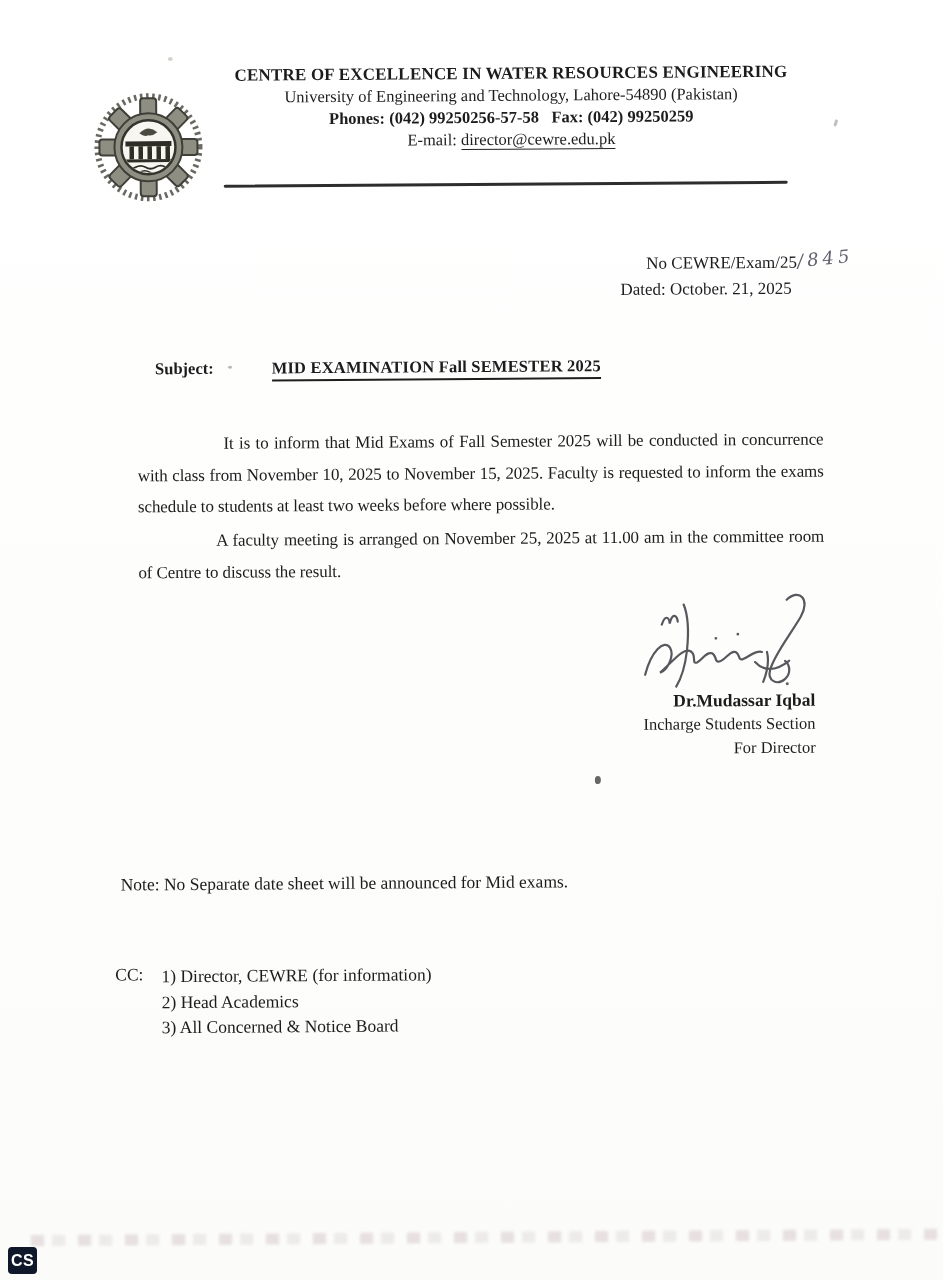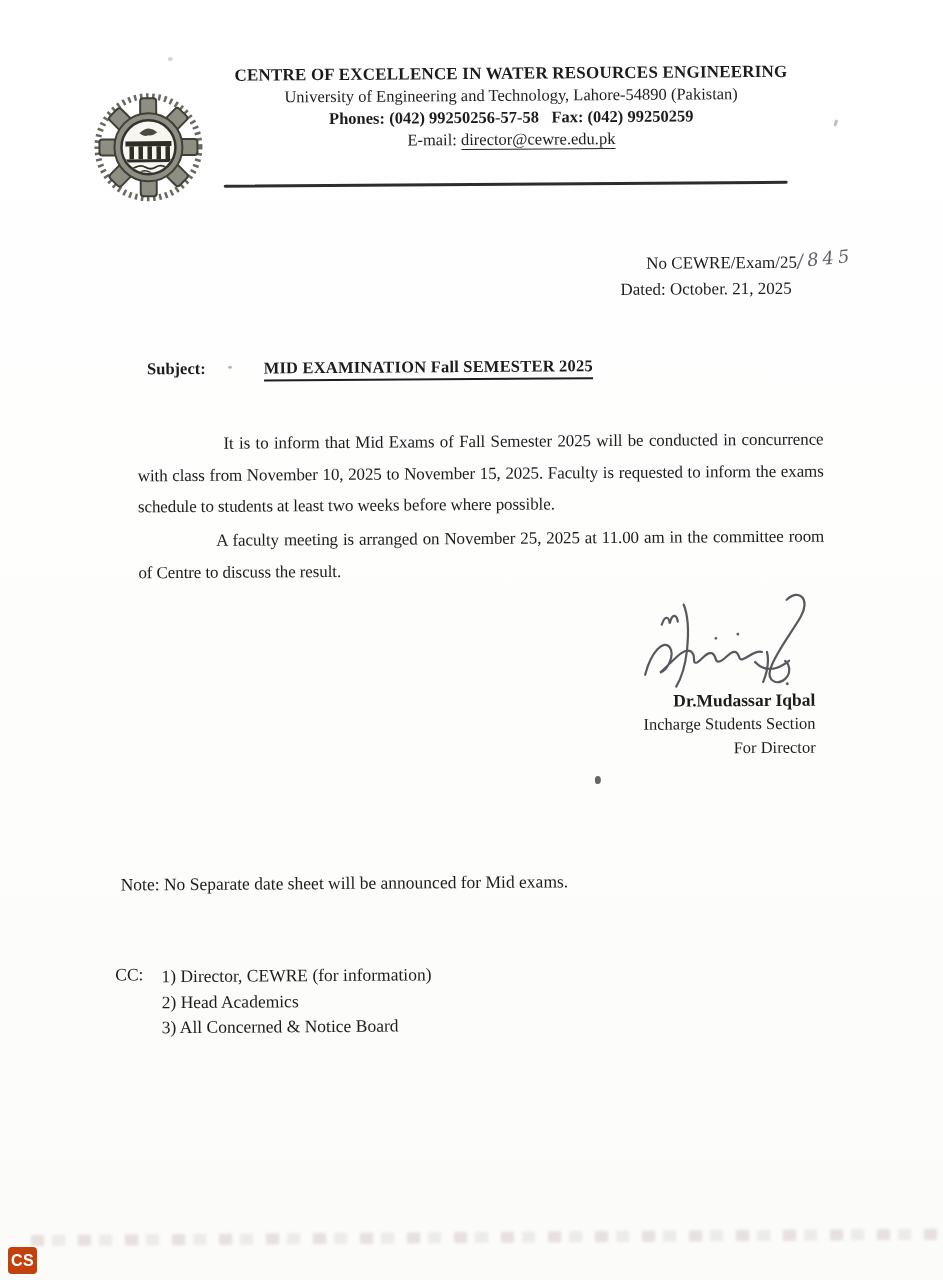--- a/index.html
+++ b/index.html
@@ -23,21 +23,21 @@
   
   .ref-block{position:absolute;left:622px;top:251px;font-size:17px;line-height:26px;}
   .ref-line{padding-left:26px;}
   .handwritten{
     font-family:"DejaVu Serif", serif;font-style:italic;font-size:18px;color:#62626e;
     letter-spacing:4px;display:inline-block;transform:rotate(-5deg) translateY(-3px);
   }
 
   
   .subject-row{position:absolute;left:148px;top:357px;font-size:16.5px;font-weight:bold;}
-  .subject-label{display:inline-block;}
+  .subject-label{display:inline-block;margin-left:8px;}
   .subject-title{display:inline-block;margin-left:58px;border-bottom:2.6px solid #1e1e1e;padding-bottom:1px;letter-spacing:.2px;}
 
   
   .para{position:absolute;left:138px;width:686px;margin:0;font-size:17px;line-height:31.5px;
         text-align:justify;text-indent:86px;letter-spacing:-0.1px;}
   .p1{top:426px;}
   .p2{top:523px;text-indent:78px;}
 
   
   .sig-svg{position:absolute;left:636px;top:590px;width:182px;height:108px;}
@@ -64,21 +64,21 @@
         rgba(0,0,0,0) 13px, rgba(0,0,0,0) 21px,
         rgba(150,130,135,.18) 21px, rgba(150,130,135,.18) 34px,
         rgba(0,0,0,0) 34px, rgba(0,0,0,0) 47px);
     filter:blur(1.6px);opacity:.8;
   }
 
   
   .footer{position:absolute;left:8px;top:1247px;display:flex;align-items:center;gap:9px;
           font-family:"Liberation Sans", sans-serif;}
   .cs-badge{
-    width:29px;height:27px;background:#c2410c;border-radius:4px;color:#ffffff;
+    width:29px;height:27px;background:#0f172a;border-radius:4px;color:#ffffff;
     font-weight:bold;font-size:16px;display:flex;align-items:center;justify-content:center;
     letter-spacing:.5px;
   }
   .cs-text{font-size:18.5px;color:#ababab;letter-spacing:.2px;}
 </style>
 </head>
 <body>
 
 <div class="doc">
 

